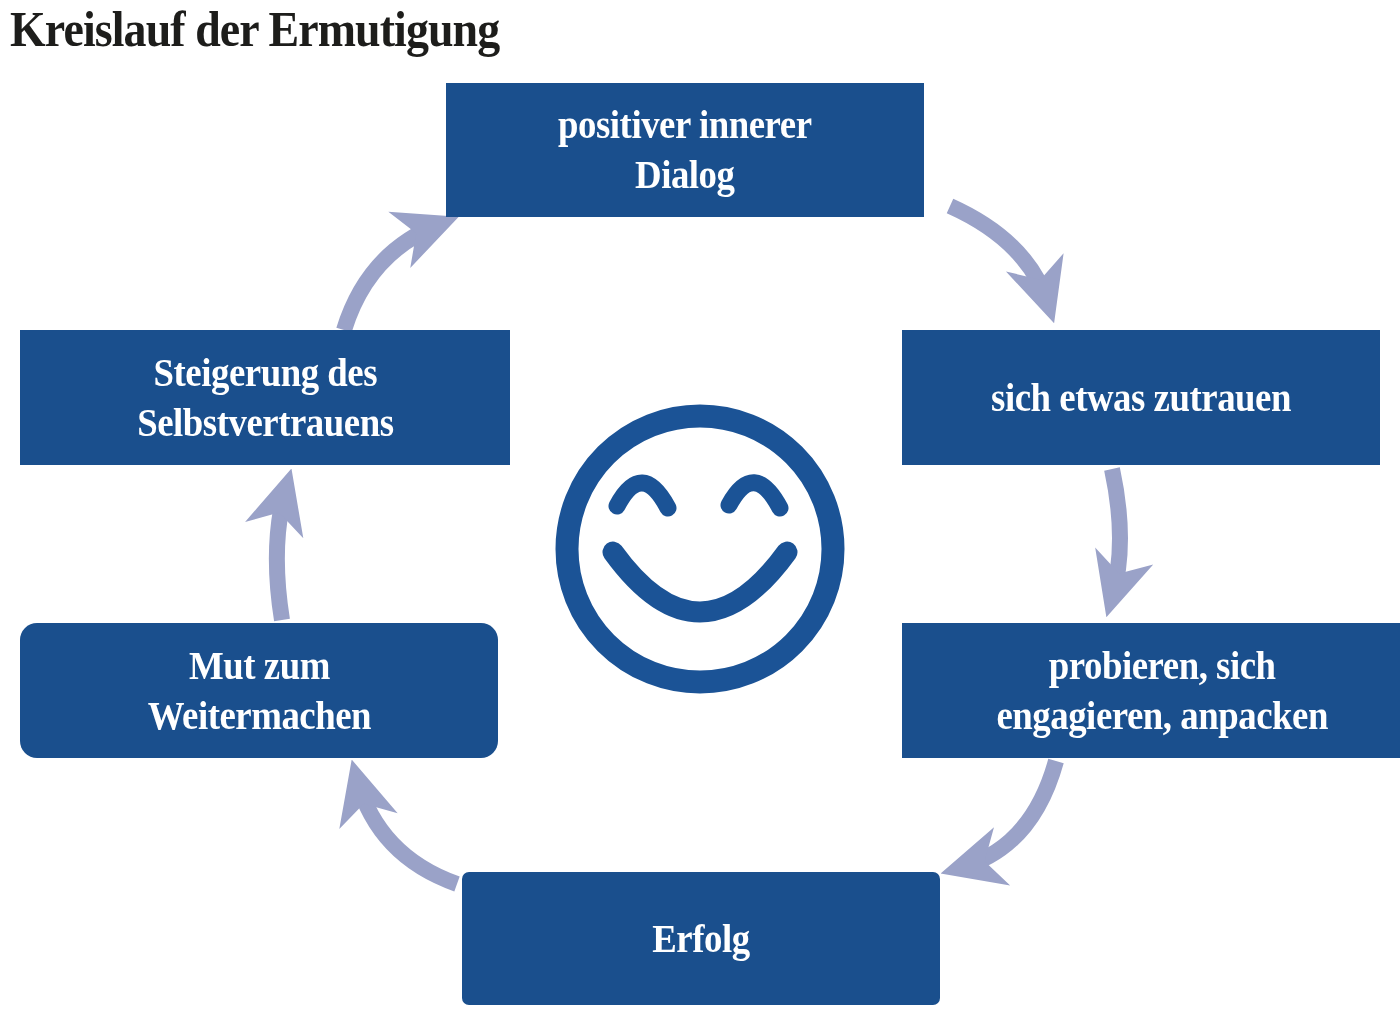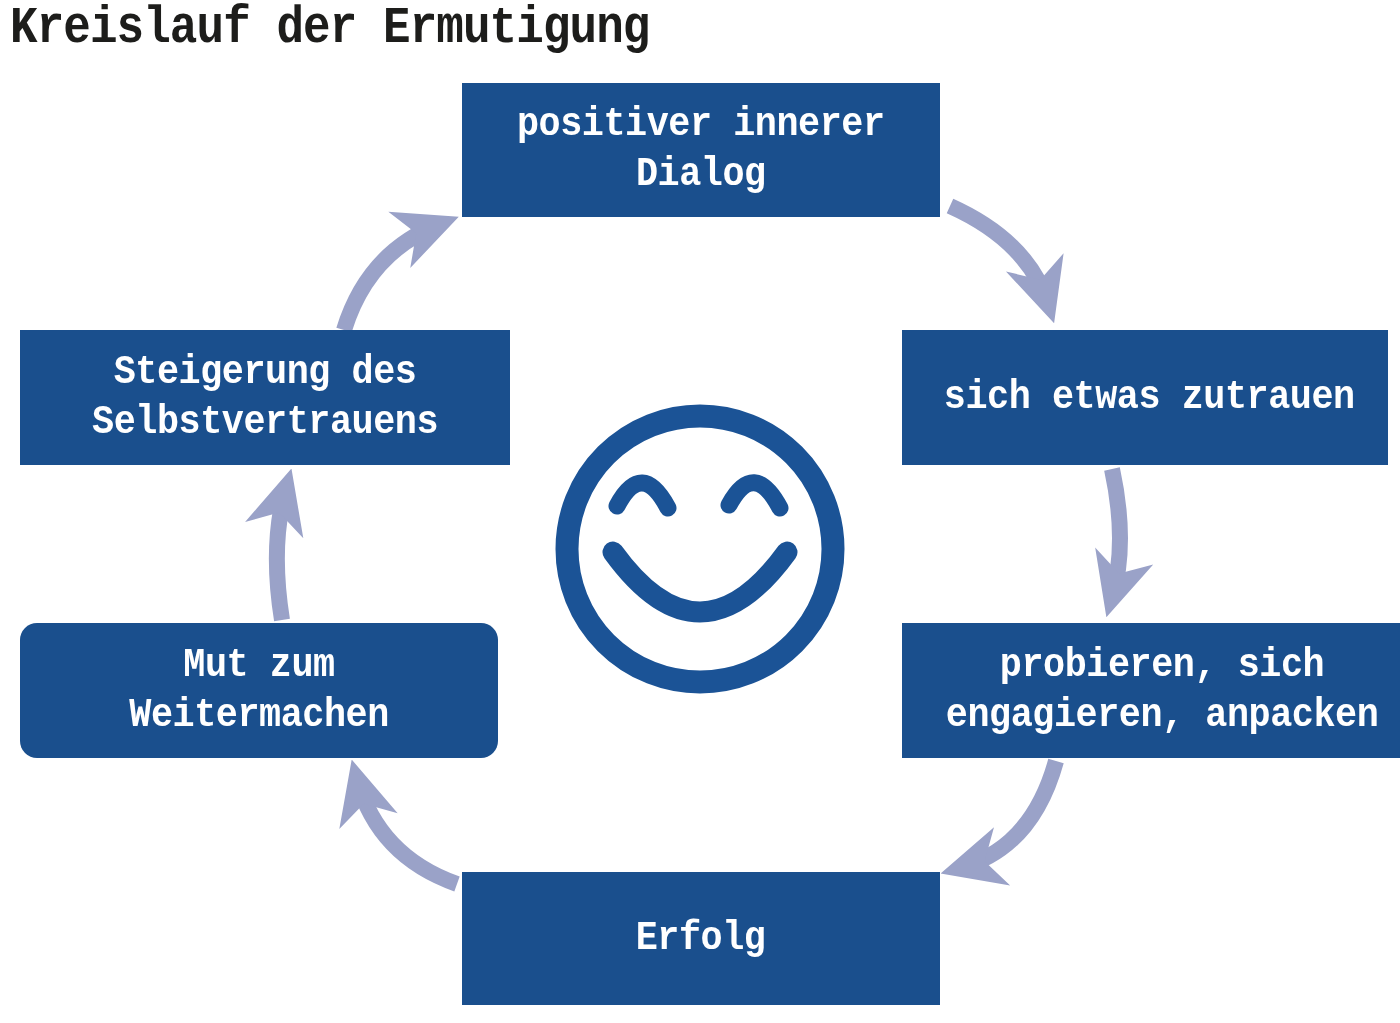--- a/index.html
+++ b/index.html
@@ -1,21 +1,21 @@
 <!DOCTYPE html>
 <html style="--bg: #ffffff; --title-color: #1d1d1b; --box-bg: #1a4f8d; --box-text: #ffffff; --arrow: #9aa2c8; --smiley: #1b5396;"><head>
 <meta charset="utf-8">
 <style>
   html, body { margin: 0; padding: 0; background: #ffffff; }
   .canvas {
     position: relative;
     width: 1400px;
     height: 1023px;
     background: var(--bg, #ffffff);
-    font-family: Liberation Mono, monospace;
+    font-family: Liberation Serif, serif;
     overflow: hidden;
   }
   .title {
     position: absolute;
     left: 10px;
     top: 0px;
     margin: 0;
     font-size: 51px;
     font-weight: bold;
     color: var(--title-color, #1d1d1b);
@@ -35,24 +35,24 @@
   .node .label {
     font-weight: bold;
     font-size: 40px;
     line-height: 1.25;
     text-align: center;
     white-space: pre-line;
     transform: scaleX(0.92);
     transform-origin: center;
     letter-spacing: -0.5px;
   }
-  .node-top        { left: 462px; top: 83px;  width: 478px; height: 134px; }
-  .node-right-upper{ left: 902px; top: 330px; width: 478px; height: 135px; padding-left: 8px; }
+  .node-top        { left: 446px; top: 83px;  width: 478px; height: 134px; }
+  .node-right-upper{ left: 902px; top: 330px; width: 478px; height: 135px; }
   .node-right-lower{ left: 902px; top: 623px; width: 520px; height: 135px; }
-  .node-bottom     { left: 462px; top: 872px; width: 478px; height: 133px; }
+  .node-bottom     { left: 462px; top: 872px; width: 478px; height: 133px; border-radius: 7px; }
   .node-left-lower { left: 20px;  top: 623px; width: 478px; height: 135px; border-radius: 17px; }
   .node-left-upper { left: 20px;  top: 330px; width: 490px; height: 135px; }
   .overlay-svg {
     position: absolute;
     left: 0; top: 0;
     width: 1400px;
     height: 1023px;
     pointer-events: none;
   }
   .arrow-shaft {

